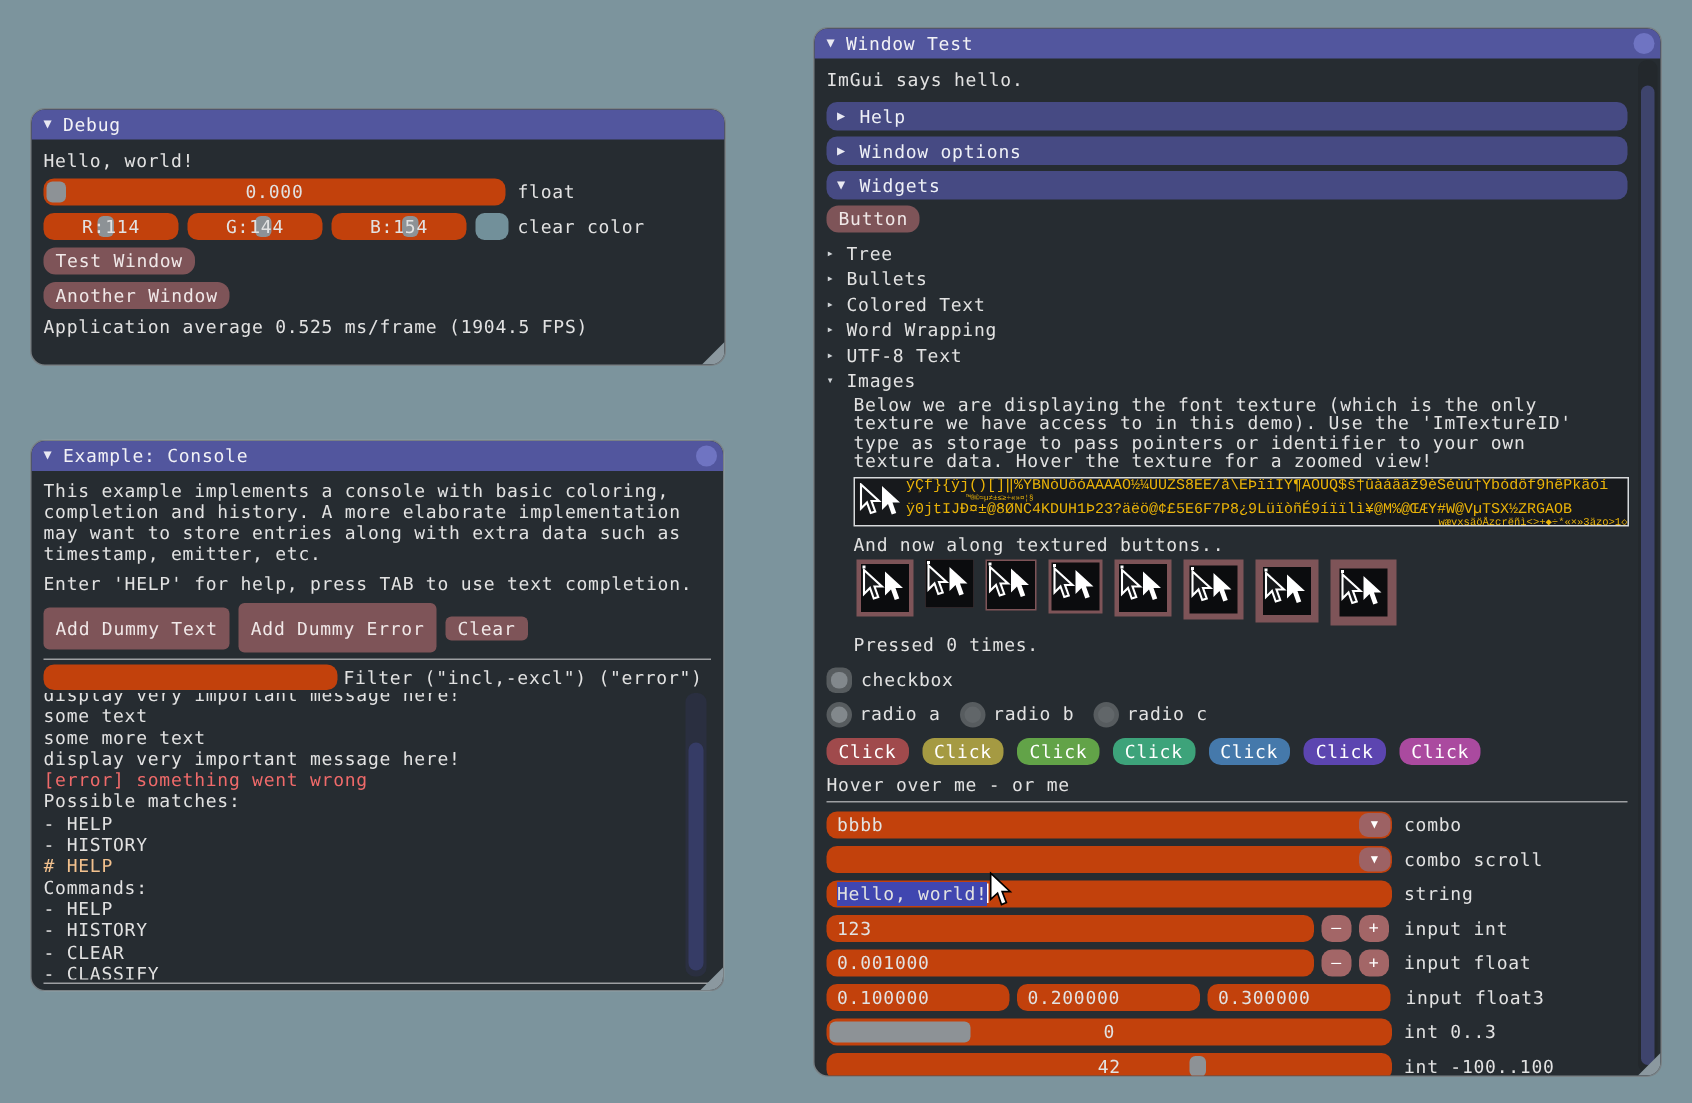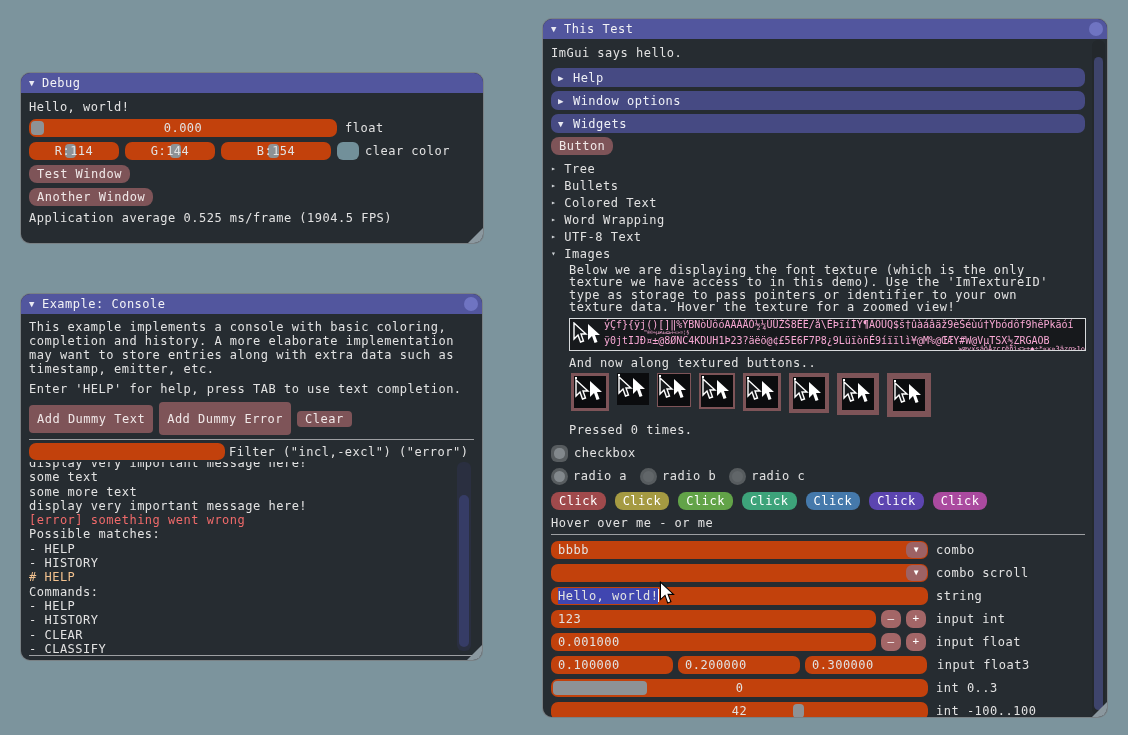--- a/index.html
+++ b/index.html
@@ -43,21 +43,21 @@
                background:#9d6264;display:flex;align-items:center;justify-content:center;
                color:#fff;font-size:8px;}
   .scrolltrack{position:absolute;background:#23282c;border-radius:6px;}
   .scrollthumb{position:absolute;left:2px;right:2px;border-radius:5px;background:#3e446c;}
   .imgbtn{background:#7e5458;flex:0 0 auto;}
   .imgblk{width:32px;height:32px;background:#0b0c0e;position:relative;overflow:hidden;}
   .imgblk .dot{position:absolute;left:1px;top:1px;width:2px;height:2px;background:#fff;}
   .curpair{width:30px;height:24px;display:block;margin-top:3px;}
   .fontstrip{border:1px solid #d7dadc;background:#17191c;height:33px;display:flex;
              overflow:hidden;margin:4px 0 5px 18px;width:517px;box-sizing:border-box;}
-  .noise{flex:1;overflow:hidden;white-space:nowrap;color:#f9a8d4;}
+  .noise{flex:1;overflow:hidden;white-space:nowrap;color:#eab308;font-family:Liberation Mono, monospace;}
   .n1{font-size:10px;line-height:11px;letter-spacing:0;}
   .n2{font-size:5px;line-height:5px;letter-spacing:0;padding-left:40px;}
   .n3{font-size:10px;line-height:11px;letter-spacing:0;}
   .n4{font-size:7px;line-height:6px;letter-spacing:0;text-align:right;}
   .lg{line-height:14.3px;}
   .lg-error{color:#ef6a6a;}
   .lg-command{color:#f2c18e;}
   .sel{background:#4046b0;padding:1px 0;}
   .caret{display:inline-block;width:1px;height:13px;background:#fff;vertical-align:middle;}
 </style>
@@ -89,21 +89,21 @@
     </div>
     <div class="row" style="gap:6px;">
       <div class="frame center" style="width:90px;">
         <div class="sgrab" style="left:36px;width:11px;"></div>
         <span class="sval">R:114</span>
       </div>
       <div class="frame center" style="width:90px;">
         <div class="sgrab" style="left:45px;width:11px;"></div>
         <span class="sval">G:144</span>
       </div>
-      <div class="frame center" style="width:110px;">
+      <div class="frame center" style="width:90px;">
         <div class="sgrab" style="left:47px;width:11px;"></div>
         <span class="sval">B:154</span>
       </div>
       <div style="width: 22px; height: 18px; border-radius: 6px; background: rgb(114, 144, 154);"></div>
       <span>clear color</span>
     </div>
     <div style="margin-bottom:5px;">
       <span class="btn">Test Window</span>
     </div>
     <div style="margin-bottom:5px;">
@@ -164,21 +164,21 @@
       </div>
       <span>Input</span>
     </div>
   </div>
   <div class="grip"></div>
 </div>
 
 <div class="window" style="left:542px;top:18px;width:566px;height:700px;">
   <div class="titlebar">
     <span class="tri">▼</span>
-    <span>This Test</span>
+    <span>Window Test</span>
     <span class="closebtn"></span>
   </div>
   <div class="content" style="padding-right:22px;">
     <div class="tline" style="margin-bottom:8px;">ImGui says hello.</div>
 
     <div class="header">
       <span class="tri">▶</span>
       <span>Help</span>
     </div>
     <div class="header">

